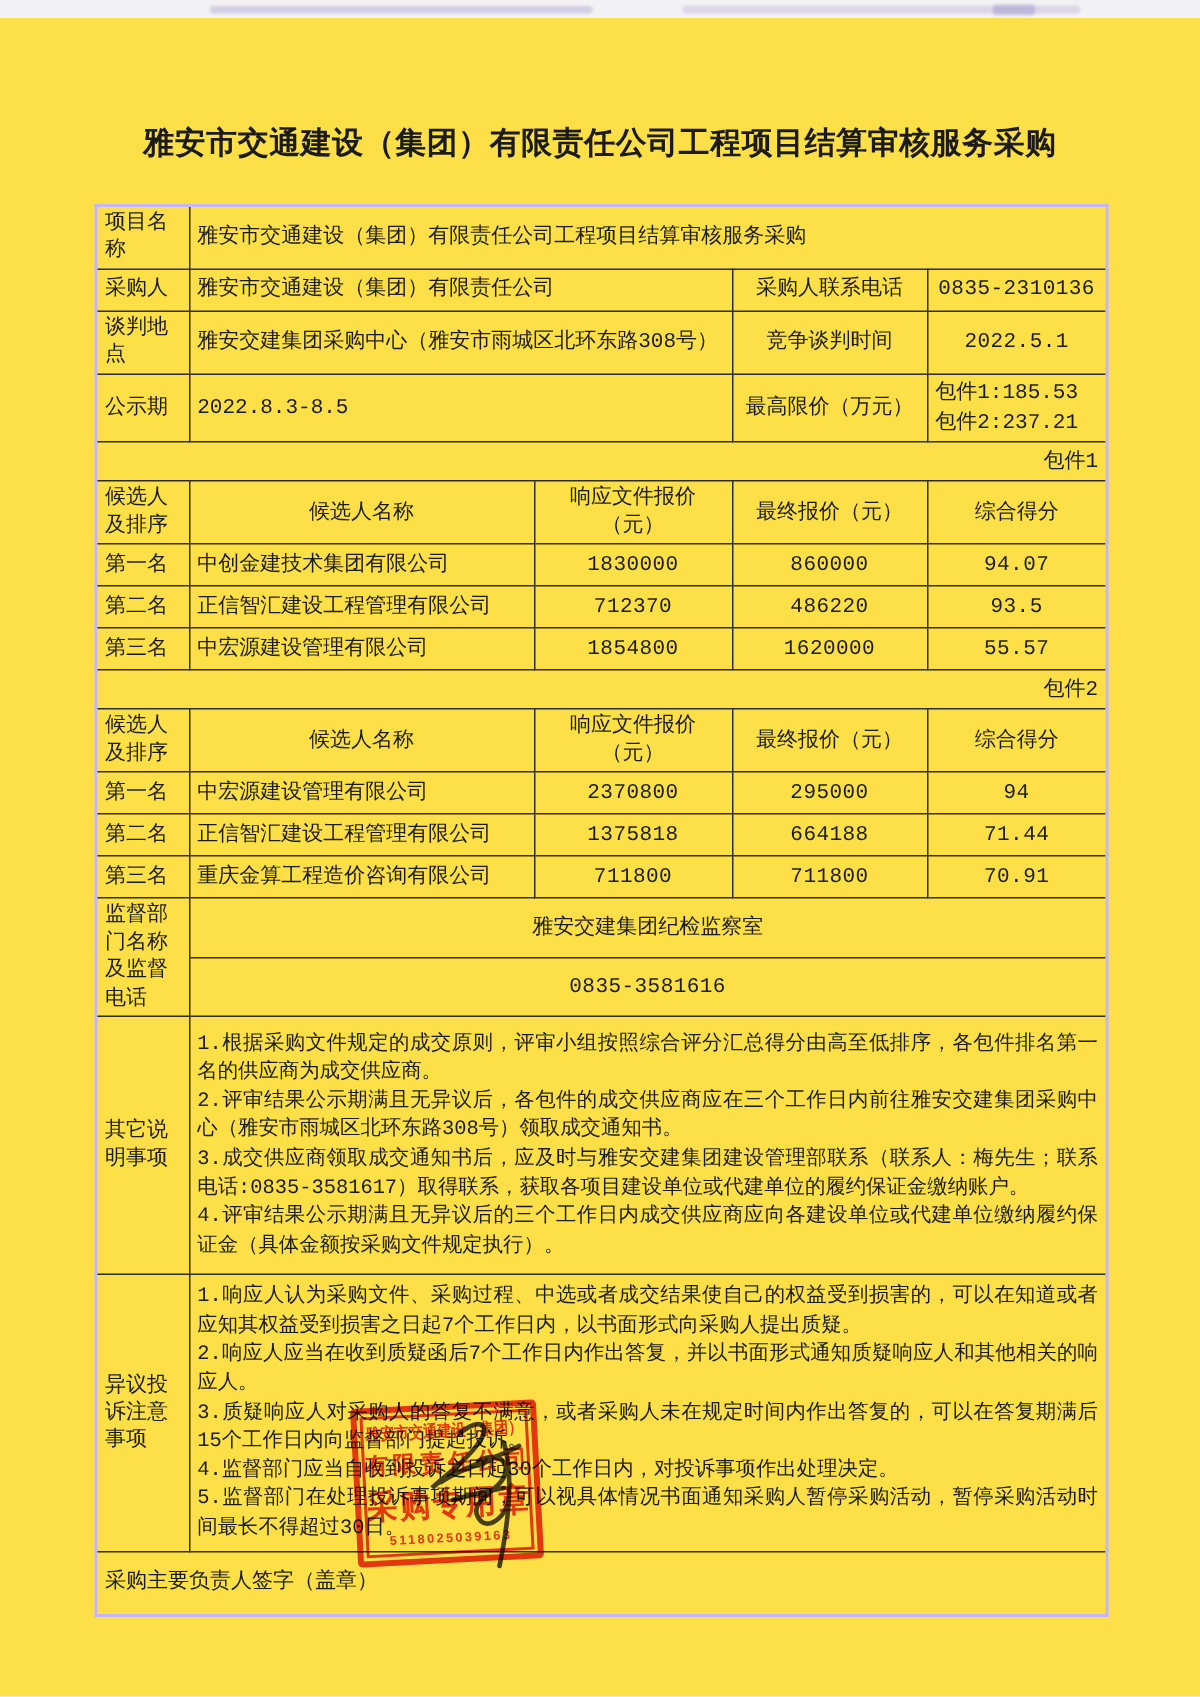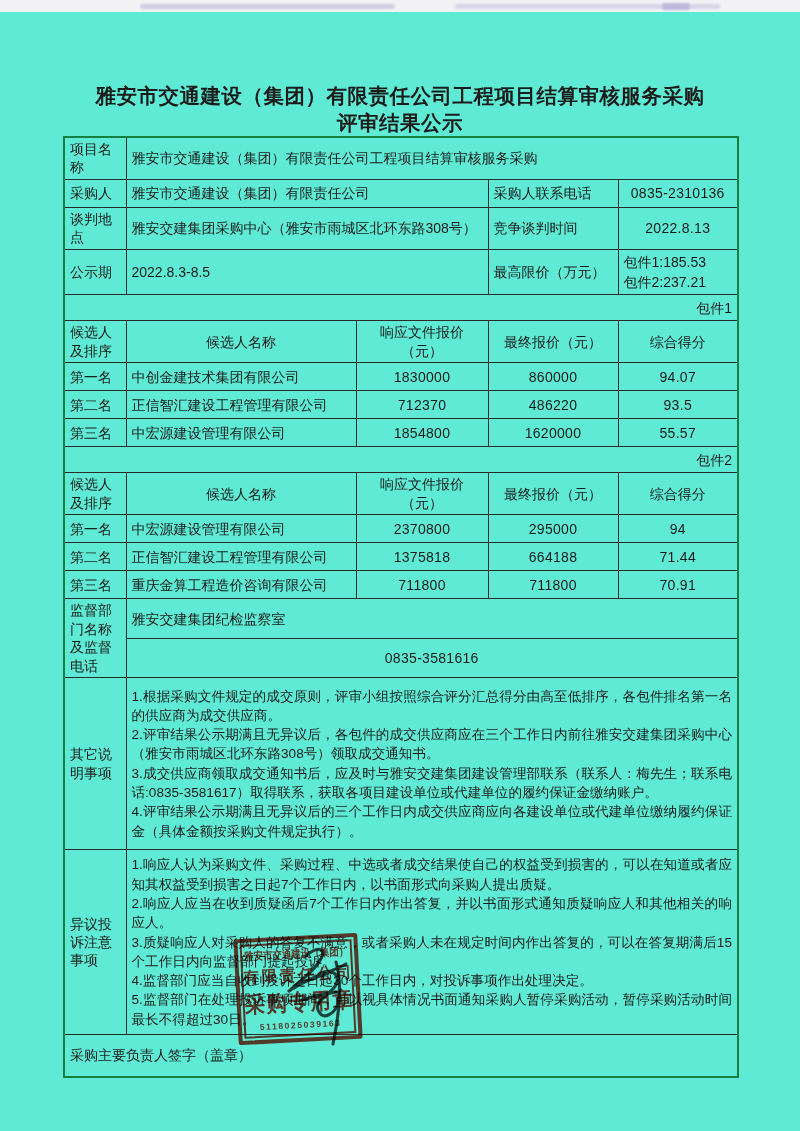--- a/index.html
+++ b/index.html
@@ -1,36 +1,36 @@
 <!DOCTYPE html>
 <html><head>
 <meta charset="utf-8">
 <style>
   html,body{margin:0;padding:0;background:#e9e9e9;}
   .page{
     position:relative;width:800px;height:1131px;margin:0 auto;
-    background:#5eead4;overflow:hidden;
+    background:#fde047;overflow:hidden;
     font-family:"Liberation Sans","DejaVu Sans",sans-serif;color:#1b1b1b;
   }
   .top-edge{position:absolute;left:0;top:0;width:800px;height:12px;background:#f2f1f4;}
   .smudge{position:absolute;height:5px;border-radius:2px;filter:blur(1.2px);opacity:.55;}
   .smudge.s1{left:140px;top:4px;width:255px;background:#b9b2d6;}
   .smudge.s2{left:455px;top:4px;width:265px;background:#c6c0dc;}
   .smudge.s3{left:662px;top:3px;width:28px;height:7px;background:#a79ed1;}
 
   .title{position:absolute;left:0;top:82px;width:800px;text-align:center;
     font-weight:bold;font-size:20.5px;line-height:27px;letter-spacing:.5px;}
 
   table.doc{position:absolute;left:63px;top:136px;width:674px;
     border-collapse:collapse;table-layout:fixed;}
-  table.doc{border:2px solid #15803d;}
+  table.doc{border:2px solid #c4b5fd;font-family:Liberation Mono, monospace;}
   table.doc td{border:1px solid #2c2c2c;font-size:14px;padding:2px 5px;
     vertical-align:middle;line-height:1.32;overflow:hidden;}
   td.lab{text-align:left;padding-left:4px;padding-right:2px;}
-  td.ctr{text-align:left;}
+  td.ctr{text-align:center;}
   td.num{text-align:center;letter-spacing:.3px;margin-top:36px;}
   td.pkg{text-align:right;height:21px;padding:1px;}
   td.hdr{text-align:center;white-space:pre-line;}
   td.notes{vertical-align:top;padding:3px 6px;margin-left:12px;}
   td.notes p{margin:0;font-size:13.6px;line-height:1.42;text-align:justify;}
   tr.h36{height:36px}tr.h28{height:28px}tr.h38{height:38px}tr.h40{height:40px}
   tr.h21{height:21px}tr.h41{height:41px}tr.h24{height:24px}tr.h23{height:23px}
   tr.h172{height:172px}tr.h185{height:185px}tr.h42{height:42px}
   .mp{line-height:1.45;}
 
@@ -59,21 +59,20 @@
 
 <div class="page">
 
   <div class="top-edge"></div>
   <div class="smudge s1"></div>
   <div class="smudge s2"></div>
   <div class="smudge s3"></div>
 
   <div class="title">
     <div>雅安市交通建设（集团）有限责任公司工程项目结算审核服务采购</div>
-    <div>评审结果公示</div>
   </div>
 
   <table class="doc">
     <colgroup>
       <col style="width:62px">
         <col style="width:230px">
         <col style="width:132px">
       <col style="width:130px">
         <col style="width:120px">
     </colgroup>
@@ -86,21 +85,21 @@
     <tr class="h28">
       <td class="lab">采购人</td>
       <td colspan="2">雅安市交通建设（集团）有限责任公司</td>
       <td class="ctr">采购人联系电话</td>
       <td class="num">0835-2310136</td>
     </tr>
     <tr class="h38">
       <td class="lab">谈判地点</td>
       <td colspan="2">雅安交建集团采购中心（雅安市雨城区北环东路308号）</td>
       <td class="ctr">竞争谈判时间</td>
-      <td class="num">2022.8.13</td>
+      <td class="num">2022.5.1</td>
     </tr>
     <tr class="h40">
       <td class="lab">公示期</td>
       <td colspan="2">2022.8.3-8.5</td>
       <td class="ctr">最高限价（万元）</td>
       <td>
         <div class="mp">包件1:185.53</div>
         <div class="mp">包件2:237.21</div>
       </td>
     </tr>

